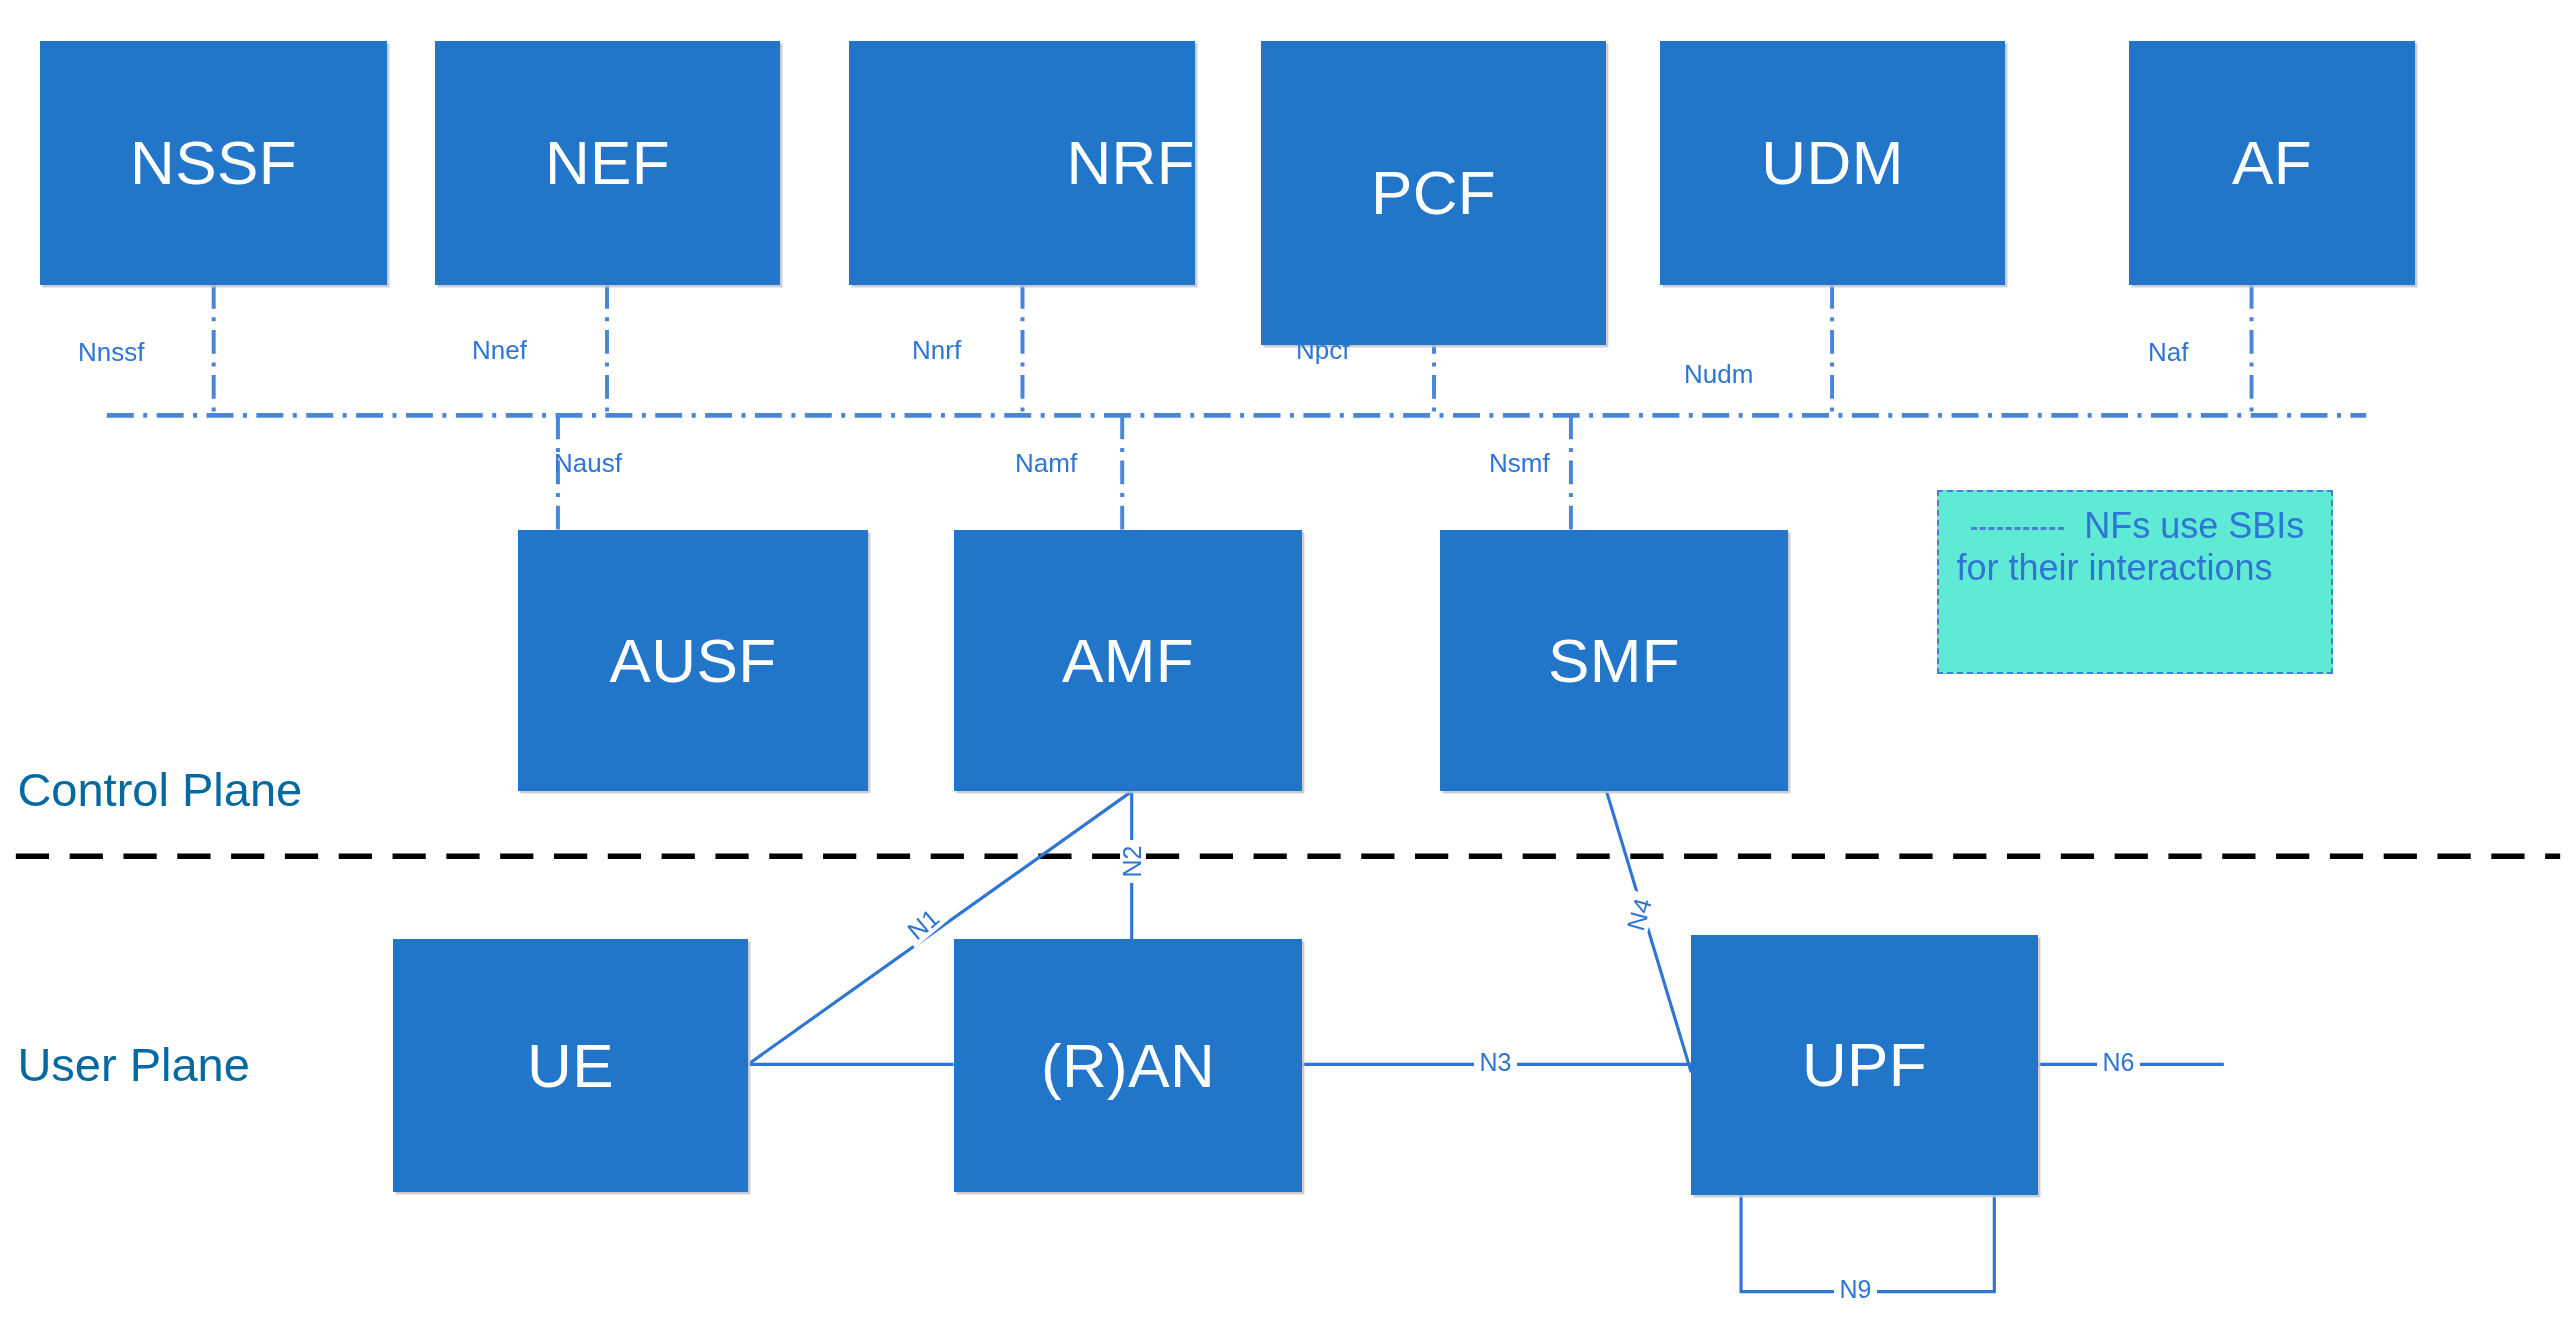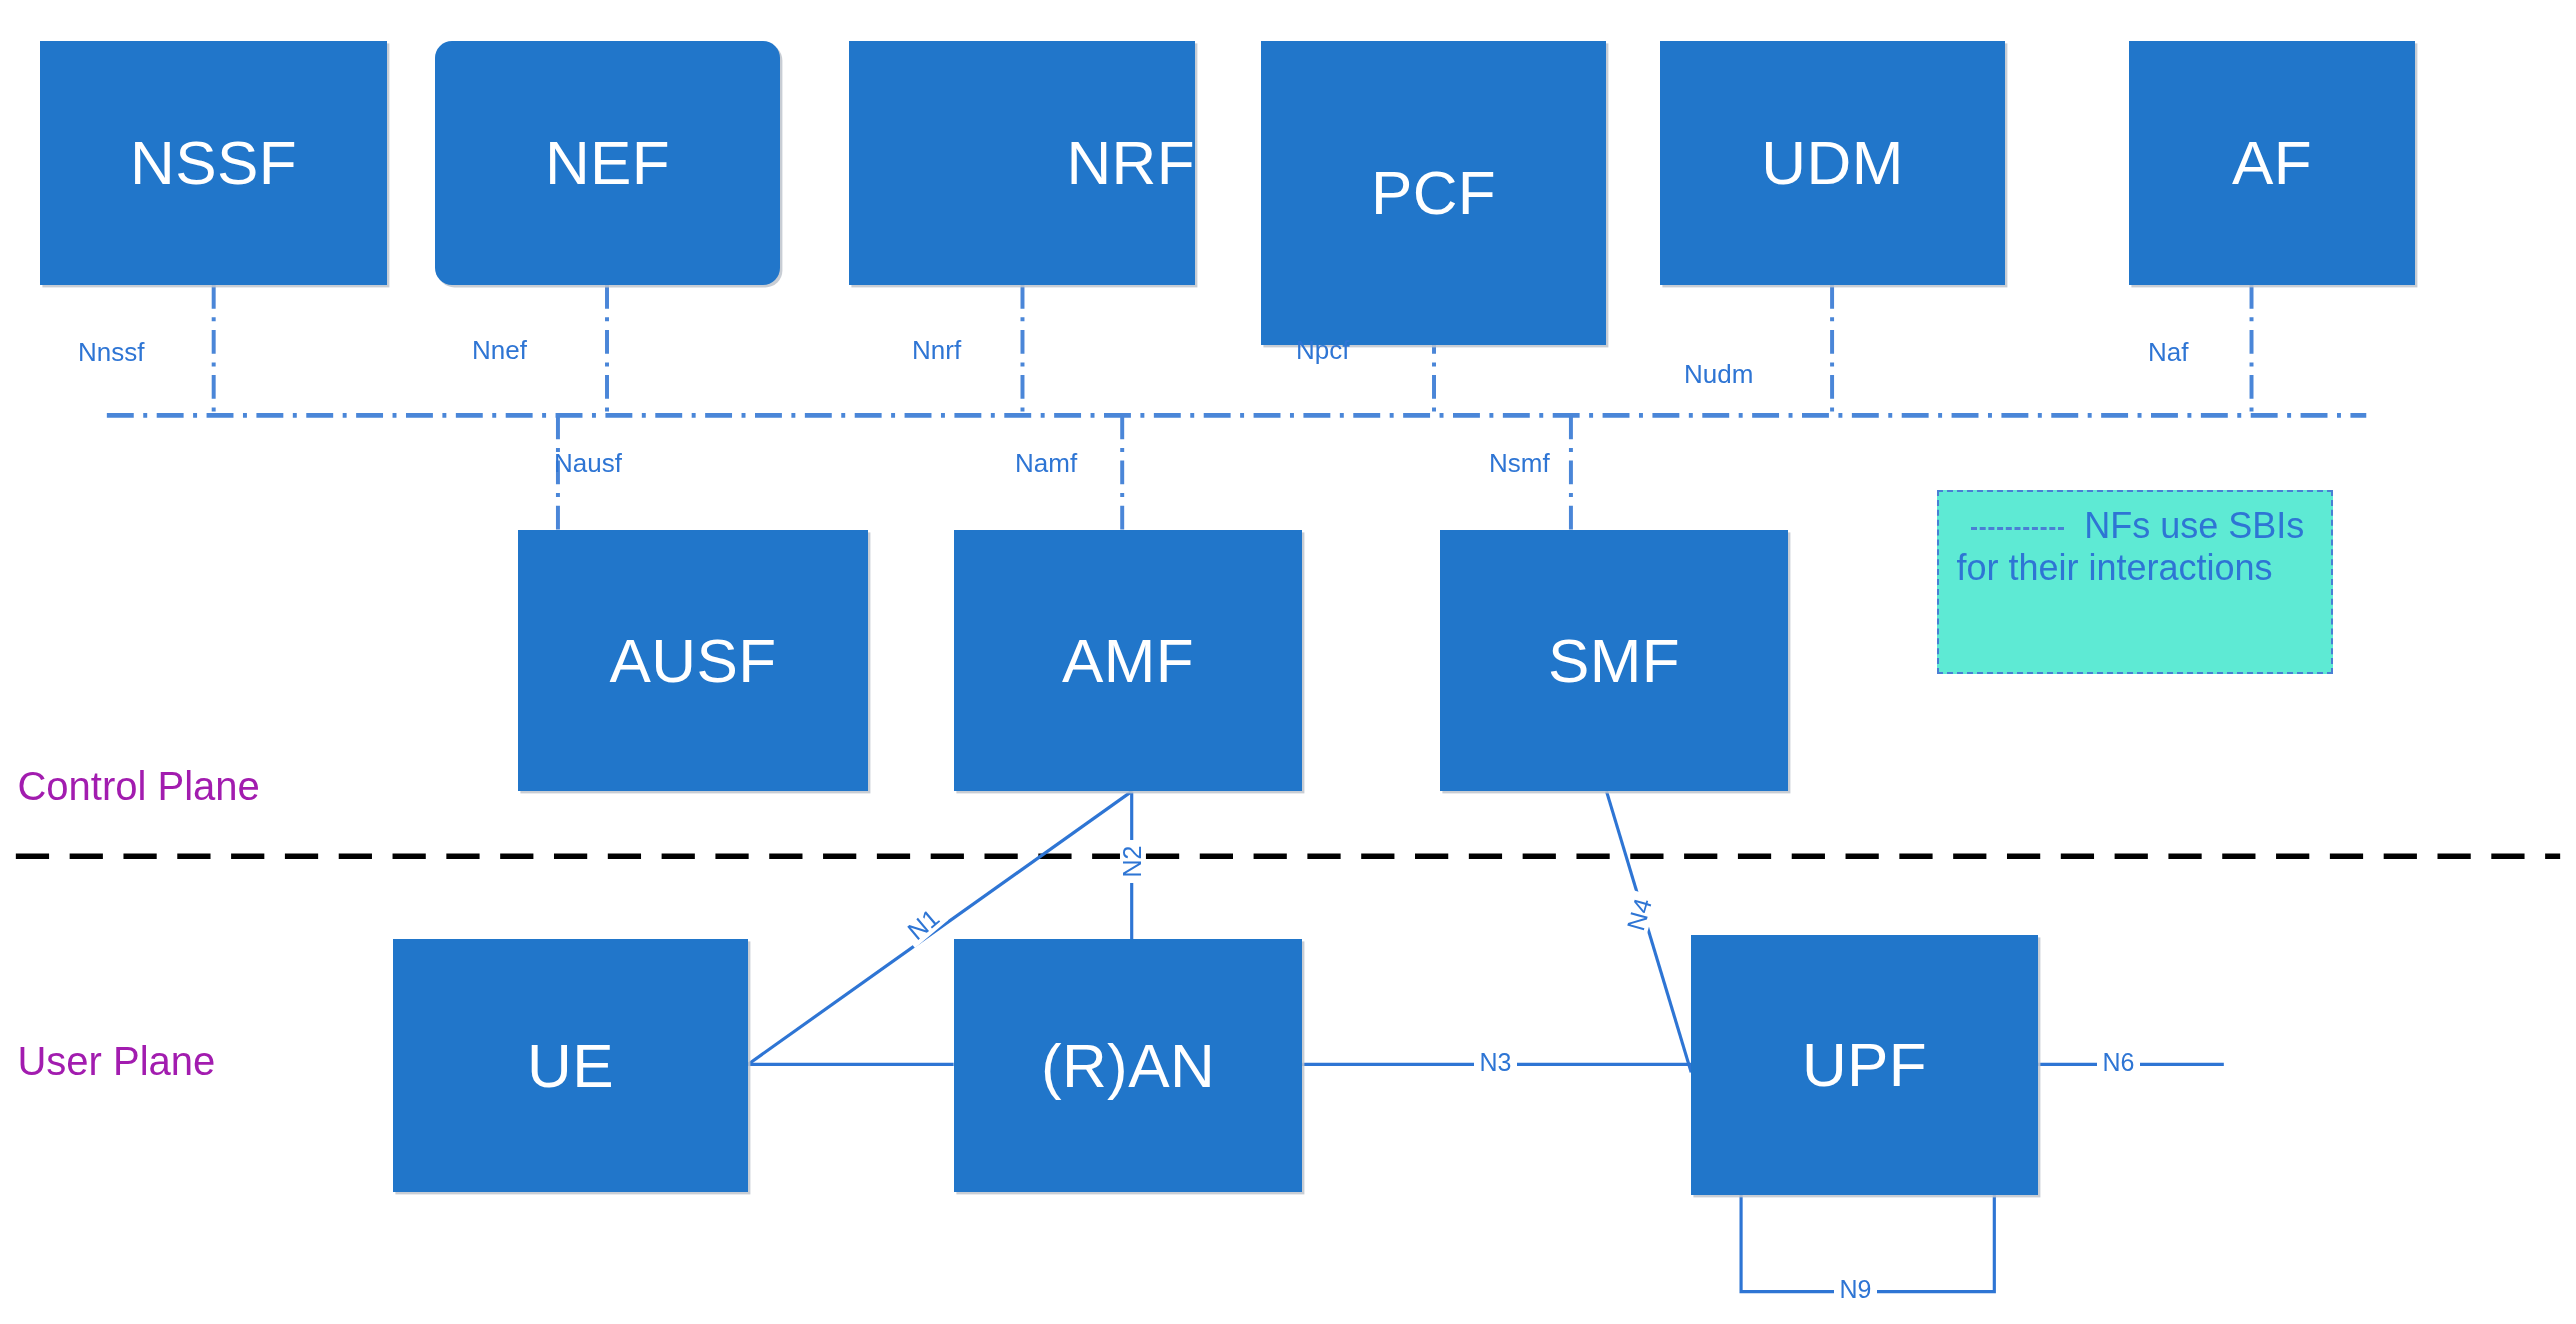--- a/index.html
+++ b/index.html
@@ -67,23 +67,23 @@
     transform: rotate(-90deg);
     transform-origin: center center;
   }
   .rp-rot-n4 {
     transform: rotate(-74deg);
     transform-origin: center center;
   }
   
   .plane-label {
     position: absolute;
-    color: #a21caf;
-    font-family: "Liberation Sans", sans-serif;
-    font-size: 40px;
+    color: #0369a1;
+    font-family: "Liberation Sans", sans-serif;
+    font-size: 47px;
     line-height: 1;
     white-space: nowrap;
     user-select: none;
   }
   
   #legend-box {
     position: absolute;
     left: 1937px;
     top: 490px;
     width: 396px;
@@ -150,21 +150,21 @@
     <line x1="2575" y1="1345" x2="2810" y2="1345" stroke="#2E75D4" stroke-width="4"></line>
 
     <polyline points="2200,1510 2200,1632 2520,1632 2520,1510" fill="none" stroke="#2E75D4" stroke-width="4"></polyline>
 
     <line x1="945" y1="1345" x2="1205" y2="1345" stroke="#2E75D4" stroke-width="4"></line>
   </svg>
 
   <div class="nf-box" style="left:40px; top:41px; width:347px; height:244px;">
     <span class="nf-label">NSSF</span>
   </div>
-  <div class="nf-box" style="left:435px; top:41px; width:345px; height:244px;border-radius:17px;">
+  <div class="nf-box" style="left:435px; top:41px; width:345px; height:244px;">
     <span class="nf-label">NEF</span>
   </div>
   <div class="nf-box" style="left:849px; top:41px; width:346px; height:244px;justify-content:flex-end;">
     <span class="nf-label">NRF</span>
   </div>
   <div class="nf-box" style="left:1261px; top:41px; width:345px; height:304px;">
     <span class="nf-label">PCF</span>
   </div>
   <div class="nf-box" style="left:1660px; top:41px; width:345px; height:244px;">
     <span class="nf-label">UDM</span>

